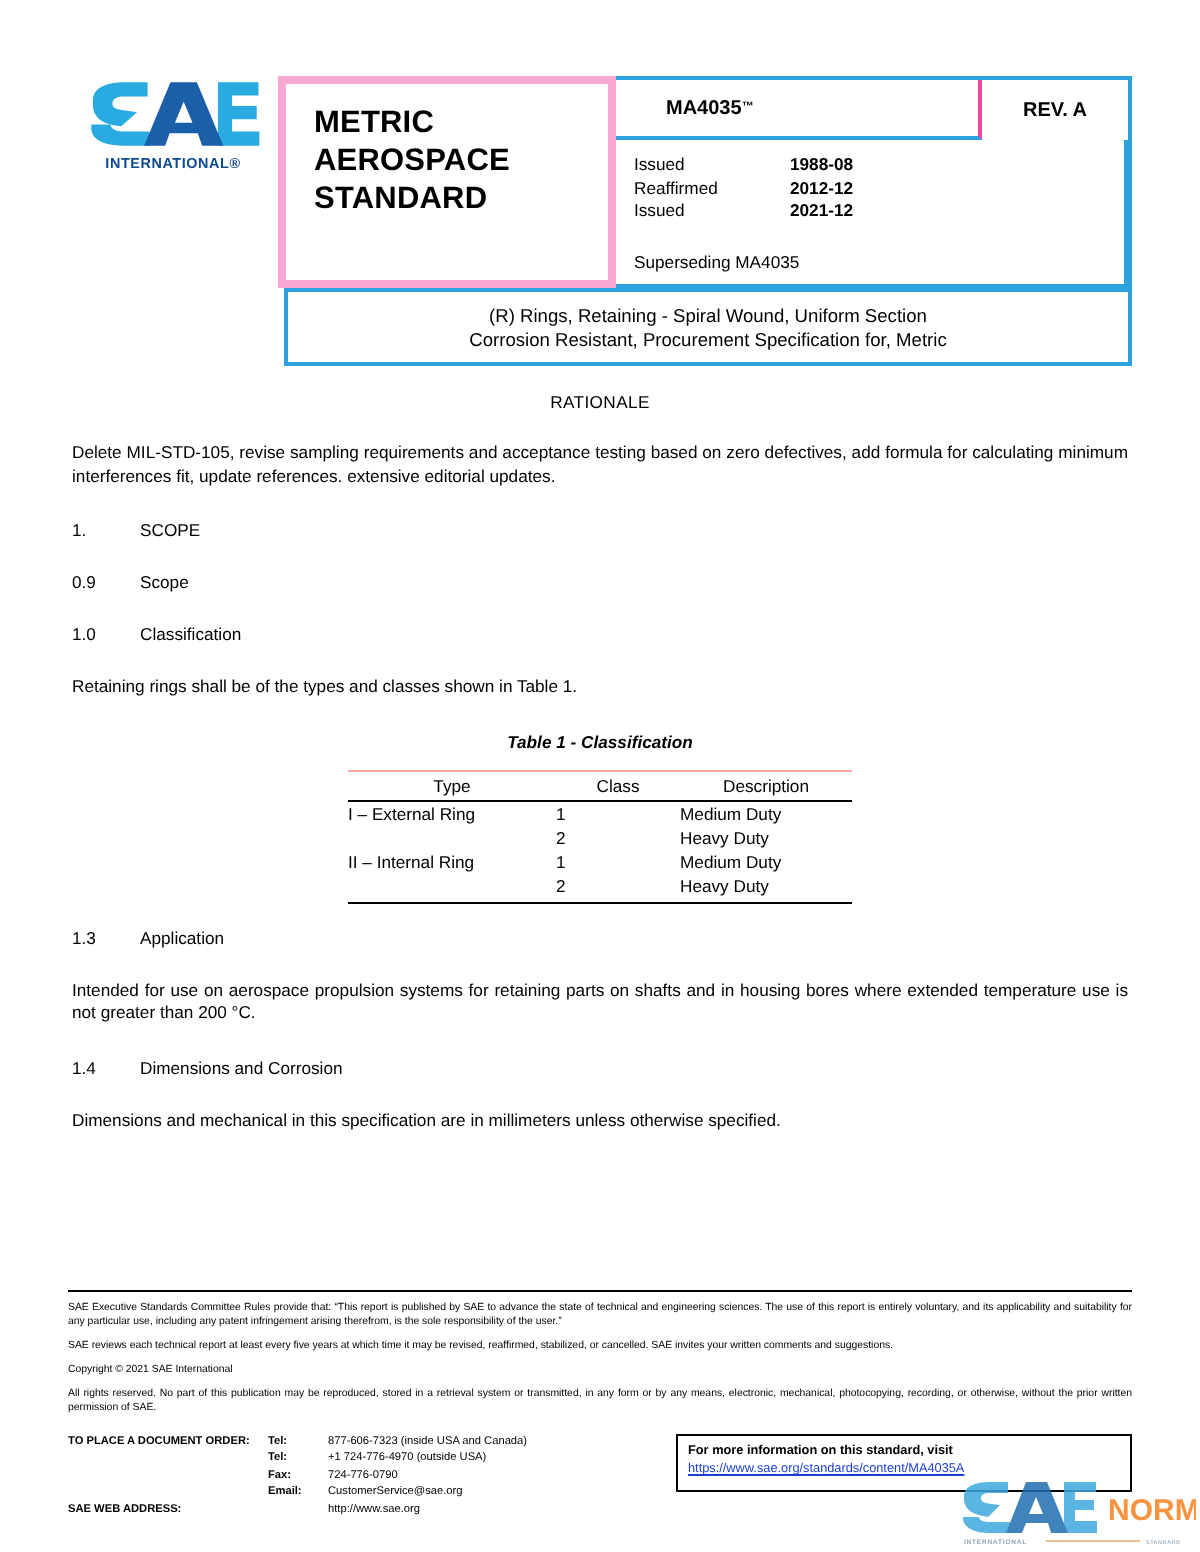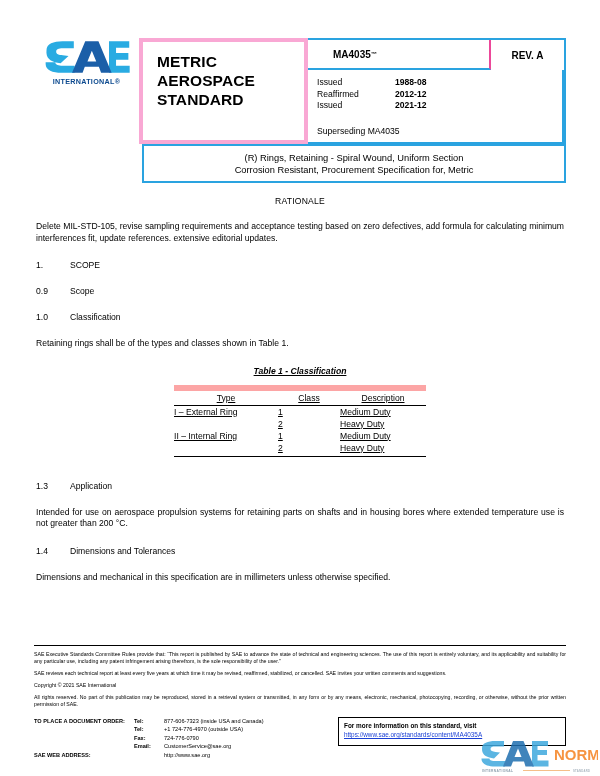--- a/index.html
+++ b/index.html
@@ -105,35 +105,35 @@
   }
   .sec-head {
     font-size: 8.6px; margin: 0 0 16px 0;
     display: flex;
   }
   .sec-num { width: 34px; flex: 0 0 34px; }
   .sec-num.lvl2 { width: 34px; }
   .sec-title { }
 
   
-  .table-wrap { margin: 0 0 24px 0; text-decoration: underline; }
+  .table-wrap { margin: 0 0 12px 0; }
   .table-caption {
     text-align: center; font-size: 8.6px;
     font-weight: bold; font-style: italic;
     margin-bottom: 9px;
   }
   table.classification {
     border-collapse: collapse;
     margin: 0 auto;
     width: 252px;
     font-size: 8.6px;
   }
   table.classification th {
     font-weight: normal;
-    border-top: 6px solid #fca5a5;
+    border-top: 1px solid #fca5a5;
     border-bottom: 1px solid #000;
     padding: 2px 0 2px 0;
   }
   table.classification td {
     padding: 1px 0;
     text-align: left;
   }
   table.classification tr.last td { padding-bottom: 3px; }
   table.classification tbody tr.bottomline td { border-bottom: 1px solid #000; }
   td.type-col { text-align: left; padding-left: 4px; width: 104px; }
@@ -295,21 +295,21 @@
     </div>
 
     <div class="sec-head">
       <span class="sec-num lvl2">1.3</span>
       <span class="sec-title">Application</span>
     </div>
     <p class="para">Intended for use on aerospace propulsion systems for retaining parts on shafts and in housing bores where extended temperature use is not greater than 200 °C.</p>
 
     <div class="sec-head">
       <span class="sec-num lvl2">1.4</span>
-      <span class="sec-title">Dimensions and Tolerances</span>
+      <span class="sec-title">Dimensions and Corrosion</span>
     </div>
     <p class="para">Dimensions and mechanical in this specification are in millimeters unless otherwise specified.</p>
   </div>
 
   <div class="footer">
     <div class="footer-rule"></div>
 
     <p class="fine">SAE Executive Standards Committee Rules provide that: “This report is published by SAE to advance the state of technical and engineering sciences. The use of this report is entirely voluntary, and its applicability and suitability for any particular use, including any patent infringement arising therefrom, is the sole responsibility of the user.”</p>
     <p class="fine">SAE reviews each technical report at least every five years at which time it may be revised, reaffirmed, stabilized, or cancelled. SAE invites your written comments and suggestions.</p>
     <p class="fine no-just">Copyright © 2021 SAE International</p>

